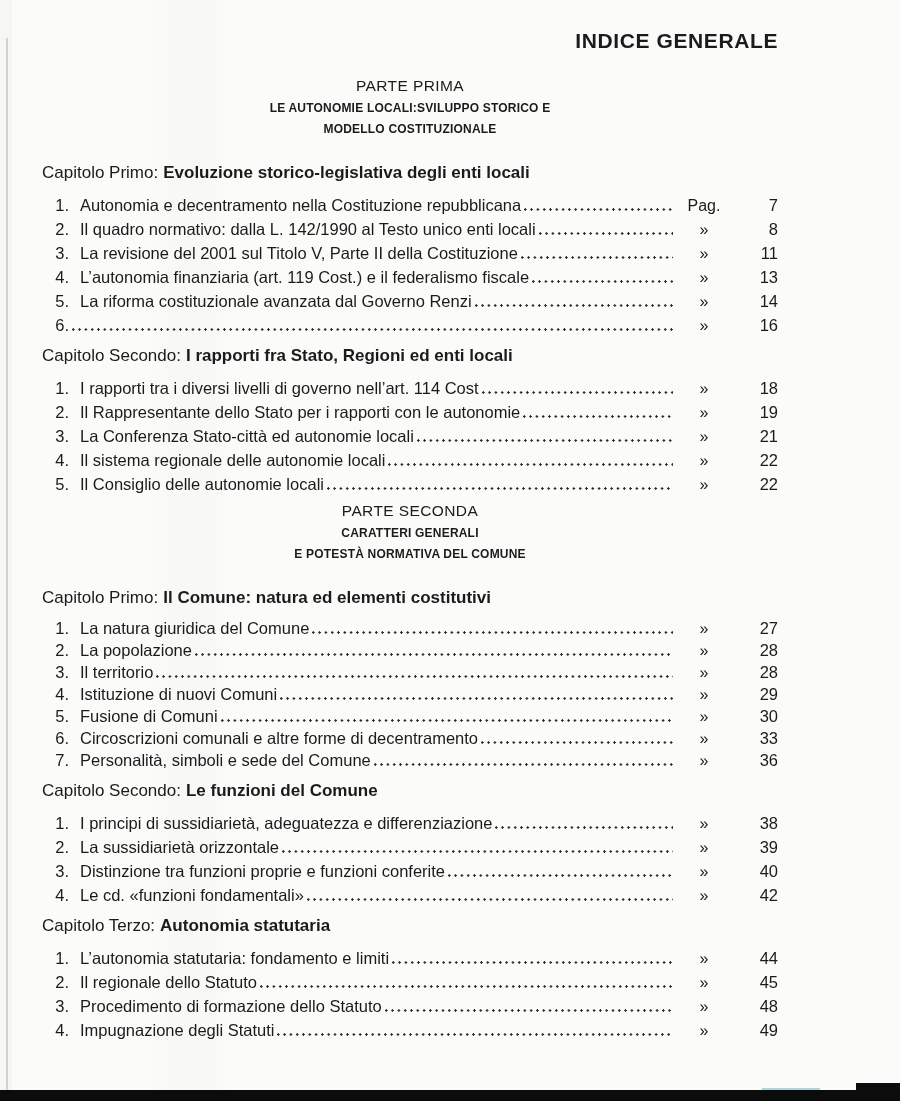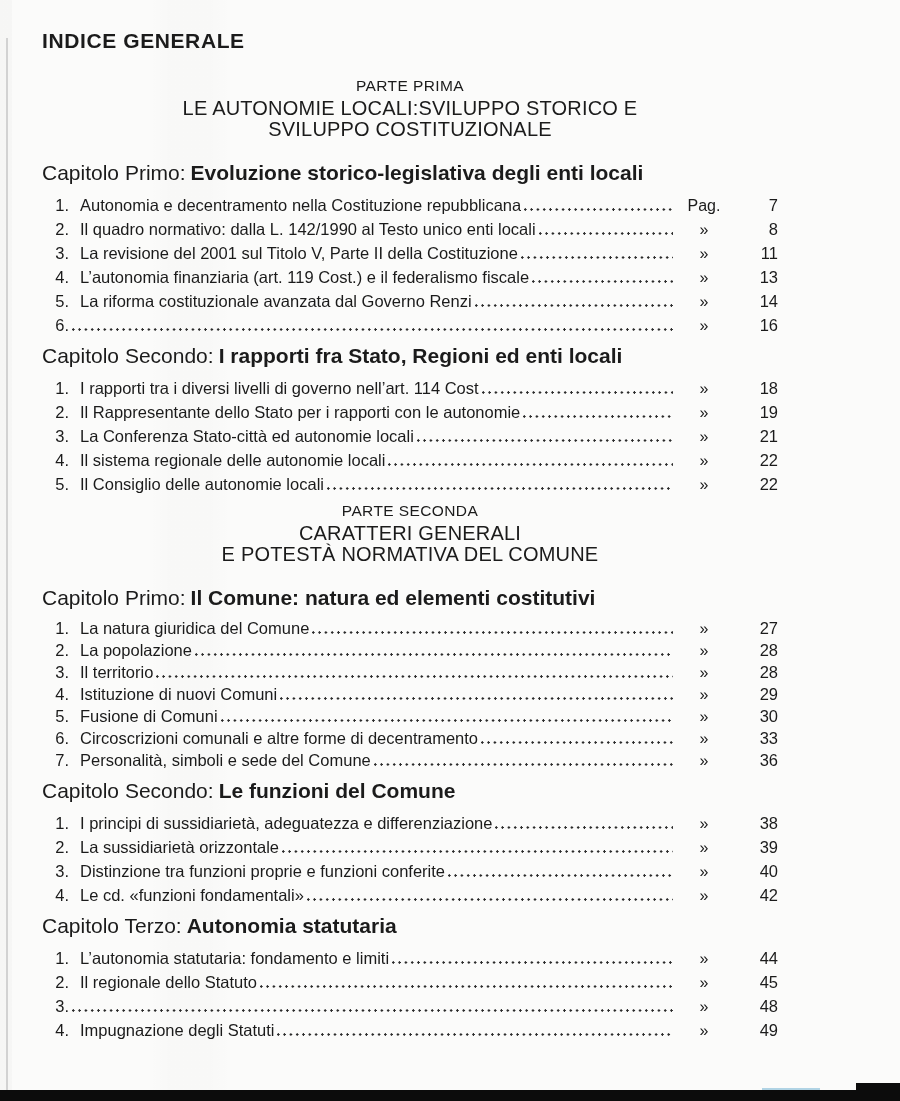--- a/index.html
+++ b/index.html
@@ -7,29 +7,29 @@
     position:relative; width:900px; height:1101px; margin:0 auto;
     background:
       linear-gradient(90deg, rgba(0,0,0,0.018) 0 12px, rgba(0,0,0,0) 12px),
       linear-gradient(90deg, rgba(0,0,0,0) 0 150px, rgba(0,0,0,0.012) 170px 210px, rgba(0,0,0,0) 230px),
       #fbfbfa;
     font-family:"Liberation Sans", sans-serif;
     color:#1b1b1b; overflow:hidden;
   }
   .content { position:relative; width:736px; margin-left:42px; }
 
-  .toc-title { text-align:left; font-size:21px; font-weight:700; letter-spacing:.6px; padding-top:29px; }
+  .toc-title { text-align:right; font-size:21px; font-weight:700; letter-spacing:.6px; padding-top:29px; }
 
   .part { margin-top:24px; text-align:center; }
   .part.second { margin-top:8px; }
   .part-label { font-size:15.5px; font-weight:400; letter-spacing:.4px; }
-  .part-title-line { font-size:20px; font-weight:400; line-height:21px; letter-spacing:.2px; }
+  .part-title-line { font-size:12px; font-weight:700; line-height:21px; letter-spacing:.2px; }
   .part-title-wrap { margin-top:3px; }
 
-  .chapter { font-size:21px; line-height:20px; }
+  .chapter { font-size:17px; line-height:20px; }
   .chapter.mt-lg { margin-top:23px; }
   .chapter.mt-md { margin-top:11px; }
   .ch-prefix { font-weight:400; }
   .ch-title  { font-weight:700; margin-left:5px; }
 
   .entries { margin-top:8px; }
   .entry { display:flex; align-items:flex-end; height:24px; font-size:16.5px; }
   .entries.tight .entry { height:22px; }
   .num { flex:0 0 27px; text-align:right; }
   .txt { margin-left:11px; white-space:nowrap; overflow:hidden; flex:0 1 auto; }
@@ -54,21 +54,21 @@
   <div class="left-line"></div>
 
   <div class="content">
 
     <div class="toc-title">INDICE GENERALE</div>
 
     <div class="part">
       <div class="part-label">PARTE PRIMA</div>
       <div class="part-title-wrap">
         <div class="part-title-line">LE AUTONOMIE LOCALI:SVILUPPO STORICO E</div>
-        <div class="part-title-line">SVILUPPO COSTITUZIONALE</div>
+        <div class="part-title-line">MODELLO COSTITUZIONALE</div>
       </div>
     </div>
 
     <div class="chapter mt-lg">
       <span class="ch-prefix">Capitolo Primo:</span><span class="ch-title">Evoluzione storico-legislativa degli enti locali</span>
     </div>
     <div class="entries">
       <div class="entry">
         <span class="num">1.</span>
         <span class="txt">Autonomia e decentramento nella Costituzione repubblicana</span>
@@ -263,20 +263,21 @@
       </div>
       <div class="entry">
         <span class="num">2.</span>
         <span class="txt">Il regionale dello Statuto</span>
         <span class="dots"></span>
         <span class="pag">»</span>
         <span class="pg">45</span>
       </div>
       <div class="entry">
         <span class="num">3.</span>
+        <span class="txt">Procedimento di formazione dello Statuto</span>
         <span class="dots"></span>
         <span class="pag">»</span>
         <span class="pg">48</span>
       </div>
       <div class="entry">
         <span class="num">4.</span>
         <span class="txt">Impugnazione degli Statuti</span>
         <span class="dots"></span>
         <span class="pag">»</span>
         <span class="pg">49</span>

